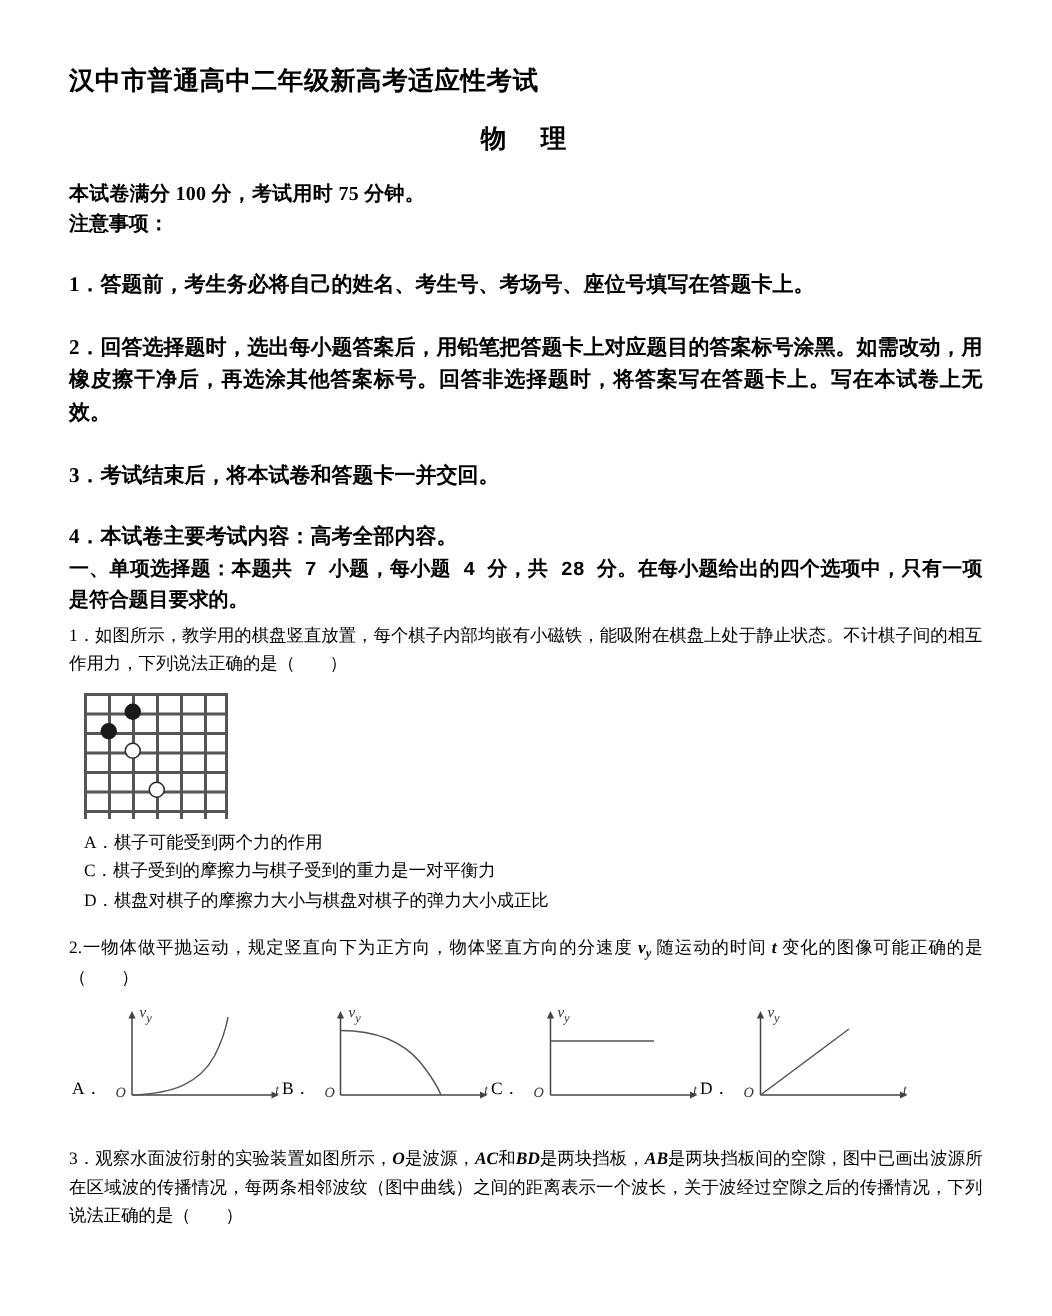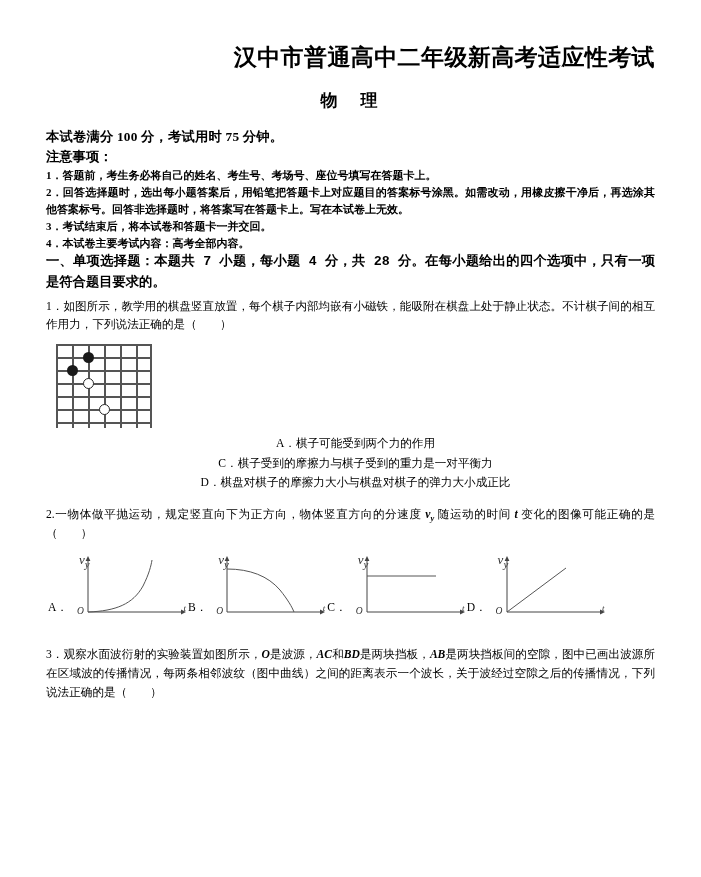--- a/index.html
+++ b/index.html
@@ -18,22 +18,22 @@
   .page {
     width: 701px;
     height: 877px;
     box-sizing: border-box;
     padding: 0 46px;
     position: relative;
   }
 
   
   .exam-title {
-    text-align: right;
-    font-size: 23px;
+    text-align: left;
+    font-size: 17px;
     font-weight: bold;
     letter-spacing: 0.4px;
     margin-top: 44px;
     line-height: 1.2;
   }
   .subject-title {
     text-align: center;
     font-size: 17px;
     font-weight: bold;
     margin-top: 17px;
@@ -47,42 +47,43 @@
   }
 
   
   .notice-head {
     font-size: 13.3px;
     font-weight: bold;
     margin-top: 1px;
     line-height: 1.55;
   }
   .notice-item {
-    font-size: 11px;
+    font-size: 14px;
     font-weight: bold;
     line-height: 1.55;
     text-align: justify;
+    margin-top: 20px;
   }
   .section-head {
     font-size: 13.3px;
     font-weight: bold;
     line-height: 1.55;
     text-align: justify;
     font-family: Liberation Mono, monospace;
   }
 
   
   .q-text {
     font-size: 11.6px;
     line-height: 1.62;
     text-align: justify;
     margin-top: 7px;
   }
   .q-text.tight { margin-top: 4px; }
-  .opt-list { margin-top: 6px; text-align: center; }
+  .opt-list { margin-top: 6px; }
   .opt {
     font-size: 11.6px;
     line-height: 1.68;
     padding-left: 10px;
   }
   .opt .ltr { display: inline-block; min-width: 18px; }
 
   .bi {
     font-family: "Liberation Serif", "DejaVu Serif", serif;
     font-weight: bold;
@@ -144,23 +145,23 @@
   .graph .origin {
     position: absolute;
     left: 6px;
     bottom: 0px;
     font-size: 9.5px;
     font-style: italic;
     color: #333;
   }
   .graph .ylab {
     position: absolute;
-    left: 8px;
+    left: 22px;
     top: -2px;
-    font-size: 13px;
+    font-size: 10px;
     font-style: italic;
     color: #333;
   }
   .graph .xlab {
     position: absolute;
     right: 2px;
     bottom: 3px;
     font-size: 9px;
     font-style: italic;
     color: #333;

